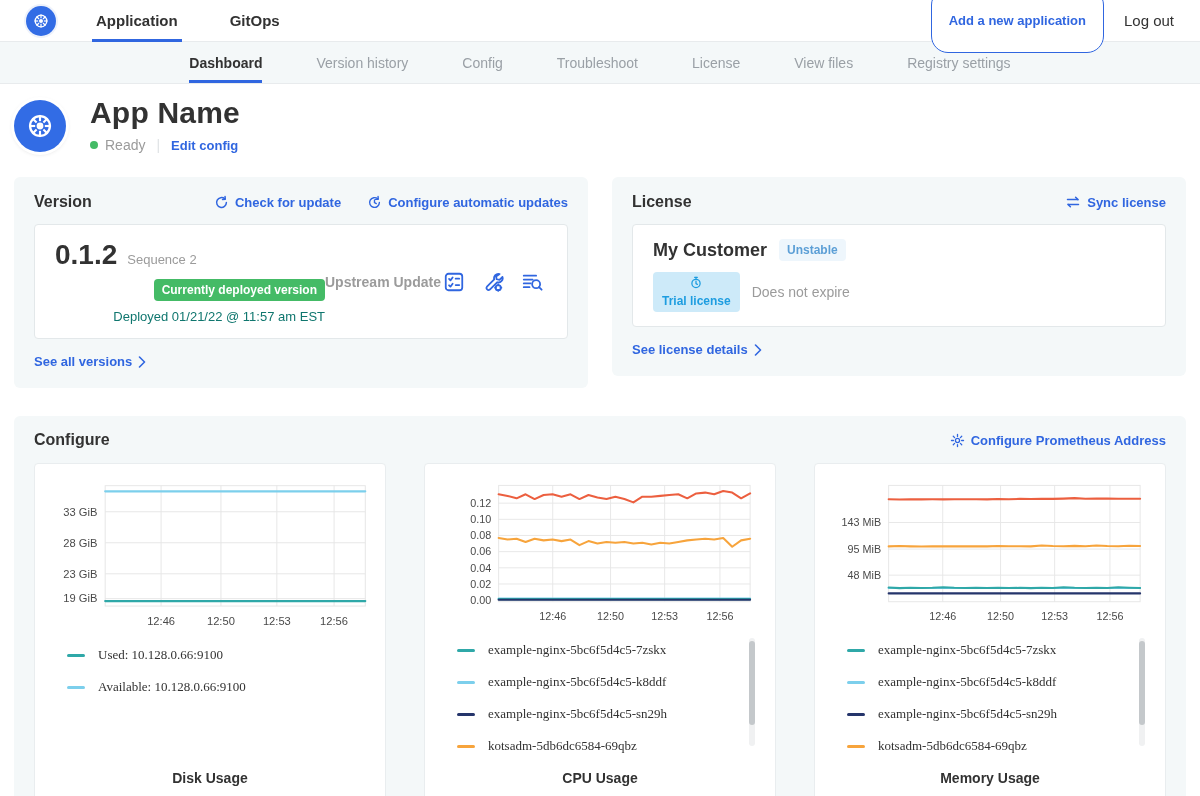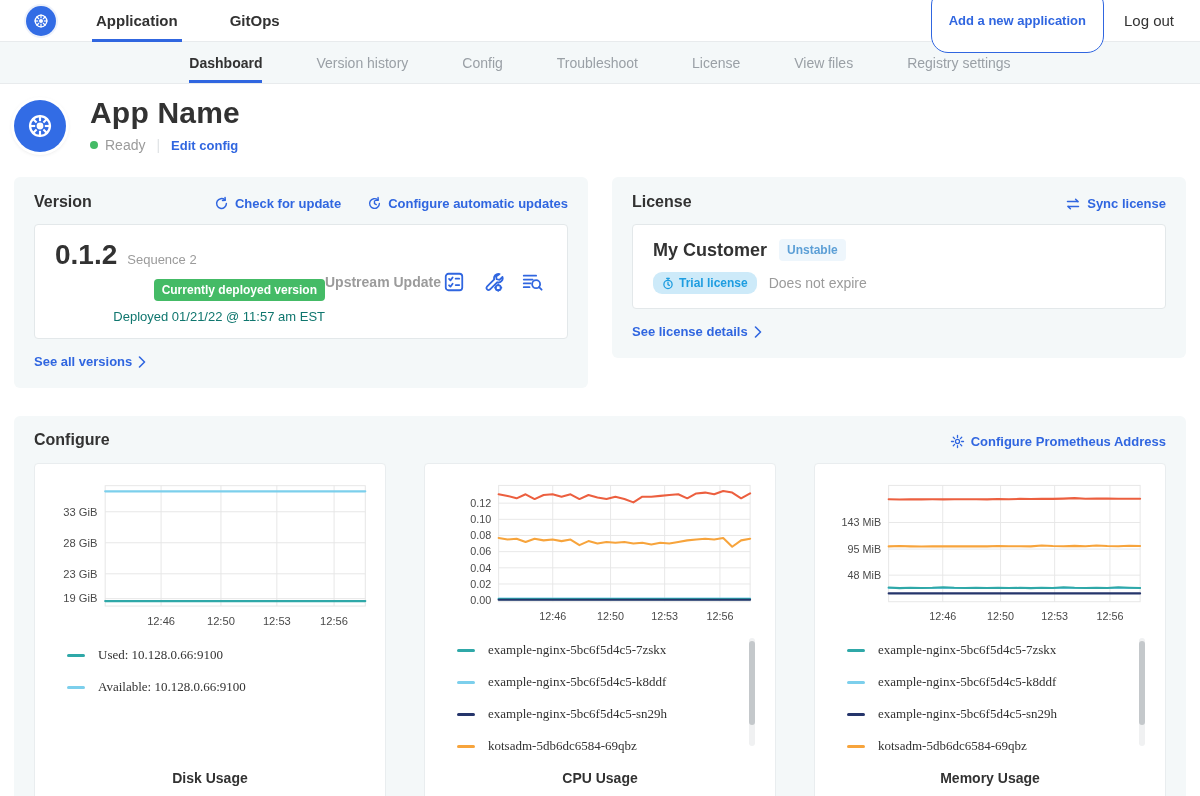--- a/index.html
+++ b/index.html
@@ -34,21 +34,21 @@
   .app-name { font-size:30px; font-weight:700; color:#323232; letter-spacing:.2px; }
   .status-row { display:flex; align-items:center; margin-top:7px; }
   .dot { width:8px; height:8px; border-radius:50%; background:#44bb66; margin-right:7px; }
   .status-text { font-size:14px; color:#9b9b9b; }
   .pipe { color:#dfe3e5; margin:0 11px; font-size:14px; }
   .link { color:#3066e0; font-size:13px; font-weight:700; cursor:pointer; display:inline-flex; align-items:center; gap:6px; text-decoration:none; }
 
   
   .cards-row { display:flex; gap:24px; padding:8px 14px 0; align-items:flex-start; }
   .panel { background:#f4f8f9; border-radius:6px; padding:16px 20px 18px; flex:1; }
-  .panel-head { display:flex; align-items:flex-end; }
+  .panel-head { display:flex; align-items:center; }
   .panel-title { font-size:16px; font-weight:700; color:#323232; }
   .panel-head .links { margin-left:auto; display:flex; gap:26px; }
   .inner-card { background:#fff; border:1px solid #e3e8ea; border-radius:4px; margin-top:13px; padding:14px 20px; }
 
   .version-inner { display:flex; align-items:center; }
   .ver-left { width:270px;text-align:right; }
   .ver-row1 { display:flex; align-items:baseline; gap:10px; }
   .ver-number { font-size:28px; font-weight:700; color:#323232; }
   .ver-seq { font-size:13px; color:#9b9b9b; }
   .badge-green { display:inline-block; margin-top:8px; background:#44bb66; color:#fff;
@@ -57,21 +57,21 @@
   .ver-mid { flex:1; font-size:14px; font-weight:700; color:#9b9b9b; }
   .ver-icons { display:flex; gap:17px; padding-right:4px; }
   .icon-btn { cursor:pointer; display:flex; }
   .panel-footer-link { margin-top:13px; }
 
   .lic-row1 { display:flex; align-items:center; gap:12px; }
   .lic-name { font-size:18px; font-weight:700; color:#323232; }
   .badge-channel { background:#eef6fc; color:#5c9fd6; font-size:12px; font-weight:600; padding:4px 8px; border-radius:4px; }
   .lic-row2 { display:flex; align-items:center; gap:12px; margin-top:11px; }
   .badge-trial { background:#cdeaf9; color:#1e9de0; font-size:12px; font-weight:700; padding:4px 9px;
-    border-radius:9px; display:inline-flex; align-items:center; gap:5px; }
+    border-radius:4px; display:inline-flex; align-items:center; gap:5px;flex-direction:column; }
   .lic-expiry { font-size:14px; color:#9b9b9b; }
 
   
   .monitoring { margin:28px 14px 0; background:#f4f8f9; border-radius:6px; padding:15px 20px 20px; }
   .charts-row { display:flex; gap:38px; margin-top:14px; }
   .chart-card { flex:1; background:#fff; border:1px solid #e9edef; border-radius:4px;
     padding:12px 10px 16px; display:flex; flex-direction:column; height:340px; }
   .chart-svg { width:100%; display:block; }
   .legend { margin:14px 0 0 22px; position:relative; flex:1; }
   .legend-item { display:flex; align-items:center; gap:13px; margin-bottom:16px;font-family:Liberation Serif, serif; }

